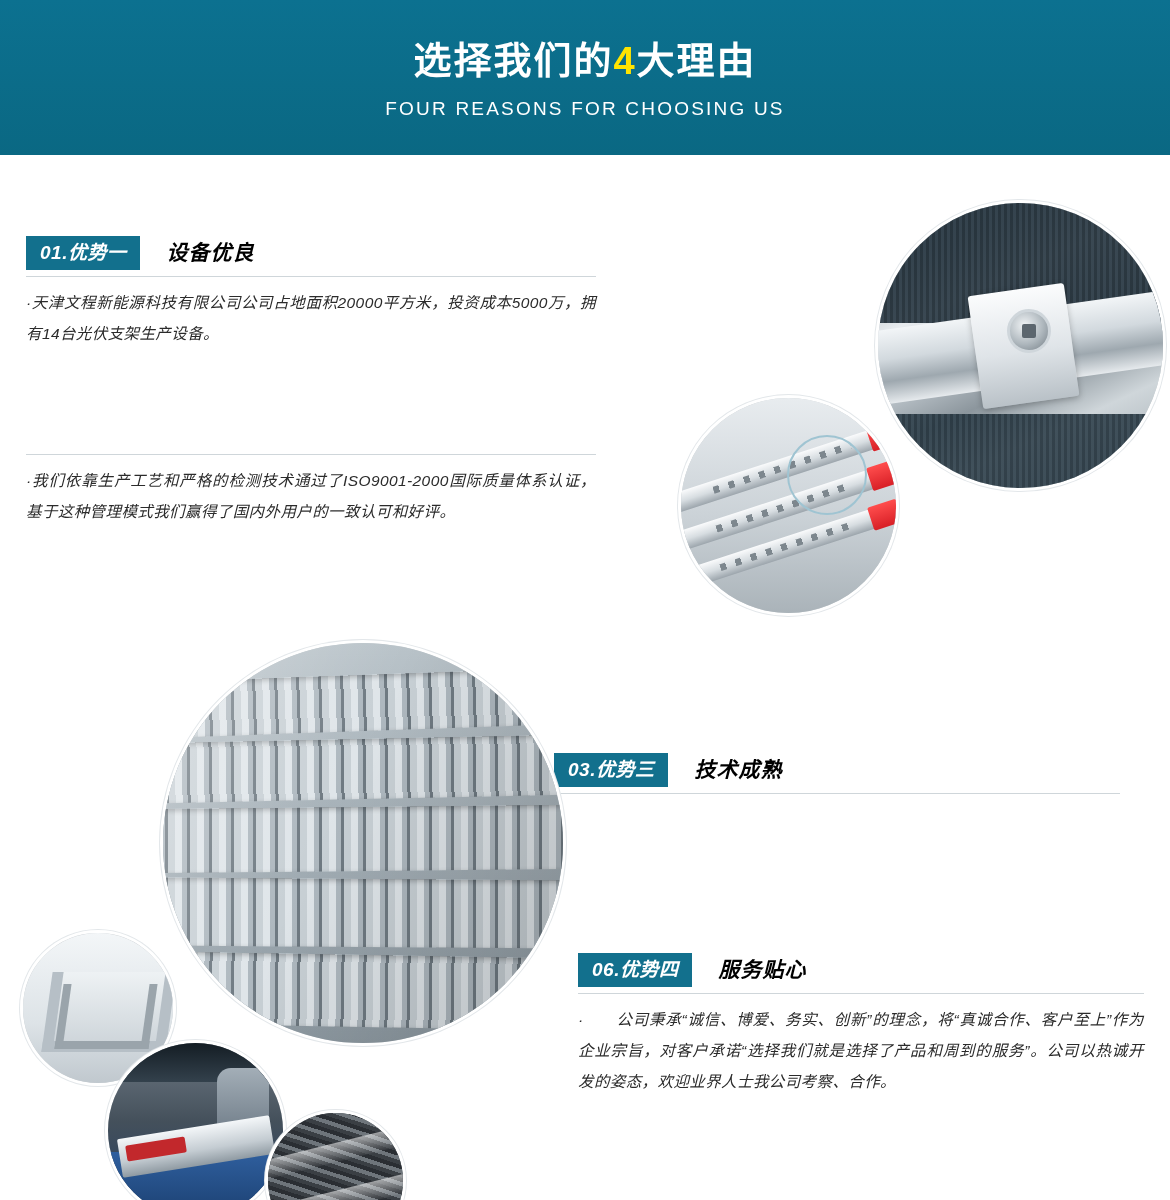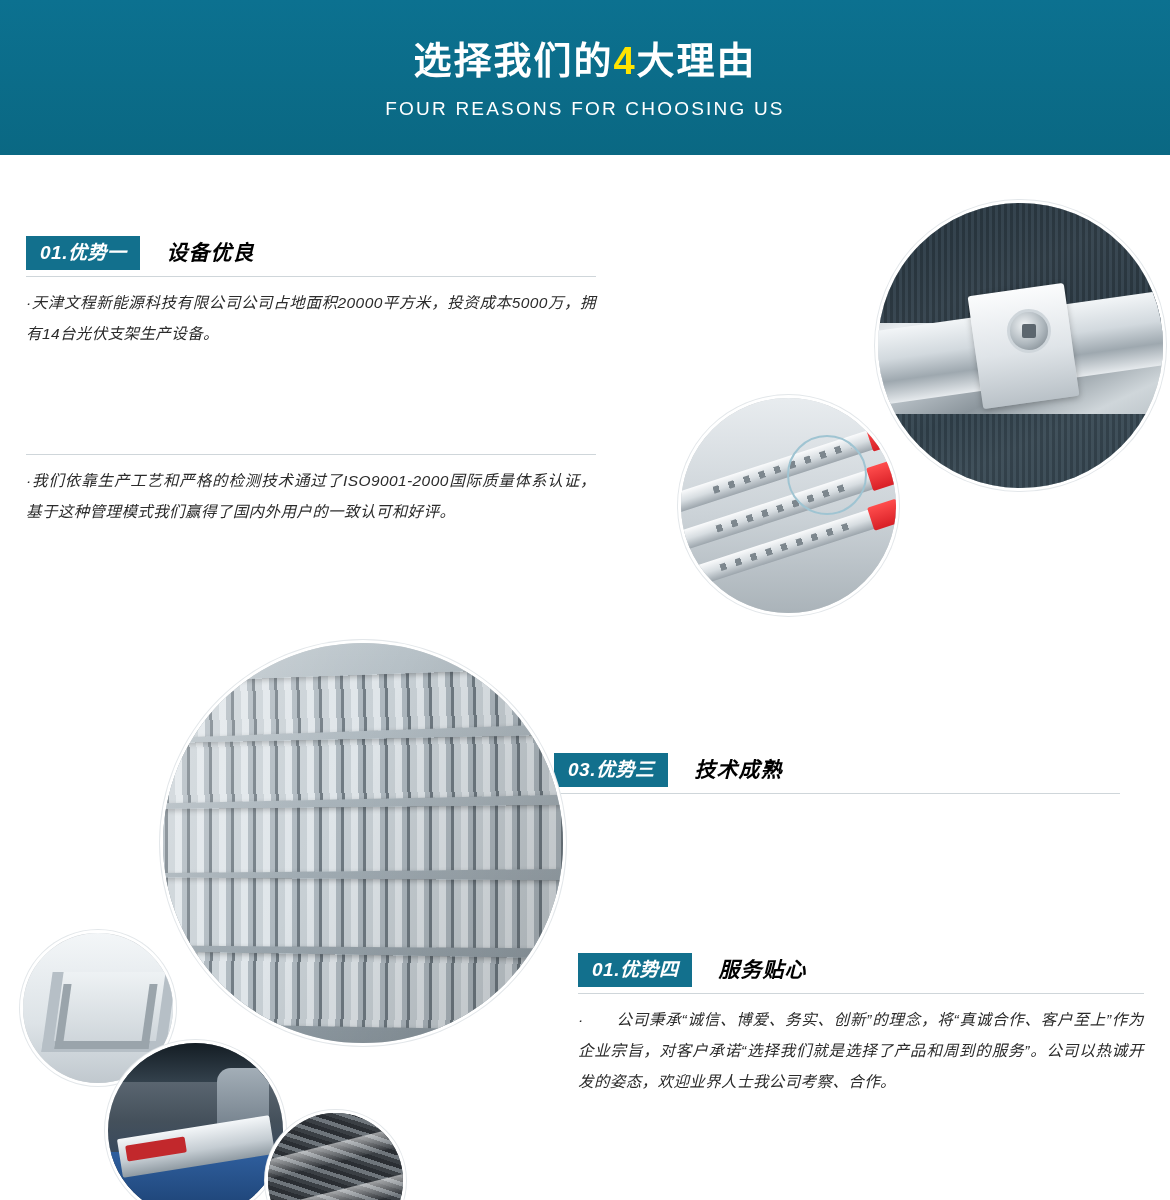--- a/index.html
+++ b/index.html
@@ -329,21 +329,21 @@
   <div class="reason" id="reason-3">
     <div class="reason-head">
       <div class="reason-tag">03.优势三</div>
       <div class="reason-title">技术成熟</div>
     </div>
     <div class="reason-rule"></div>
   </div>
 
   <div class="reason" id="reason-4">
     <div class="reason-head">
-      <div class="reason-tag">01.优势四</div>
+      <div class="reason-tag">06.优势四</div>
       <div class="reason-title">服务贴心</div>
     </div>
     <div class="reason-rule"></div>
     <div class="reason-body">·　　公司秉承“诚信、博爱、务实、创新”的理念，将“真诚合作、客户至上”作为企业宗旨，对客户承诺“选择我们就是选择了产品和周到的服务”。公司以热诚开发的姿态，欢迎业界人士我公司考察、合作。</div>
   </div>
 
   <div class="photo-cluster" id="cluster-top">
 
     <div class="circle framed" id="photo-bracket">
       <div class="ph ph-bracket">

